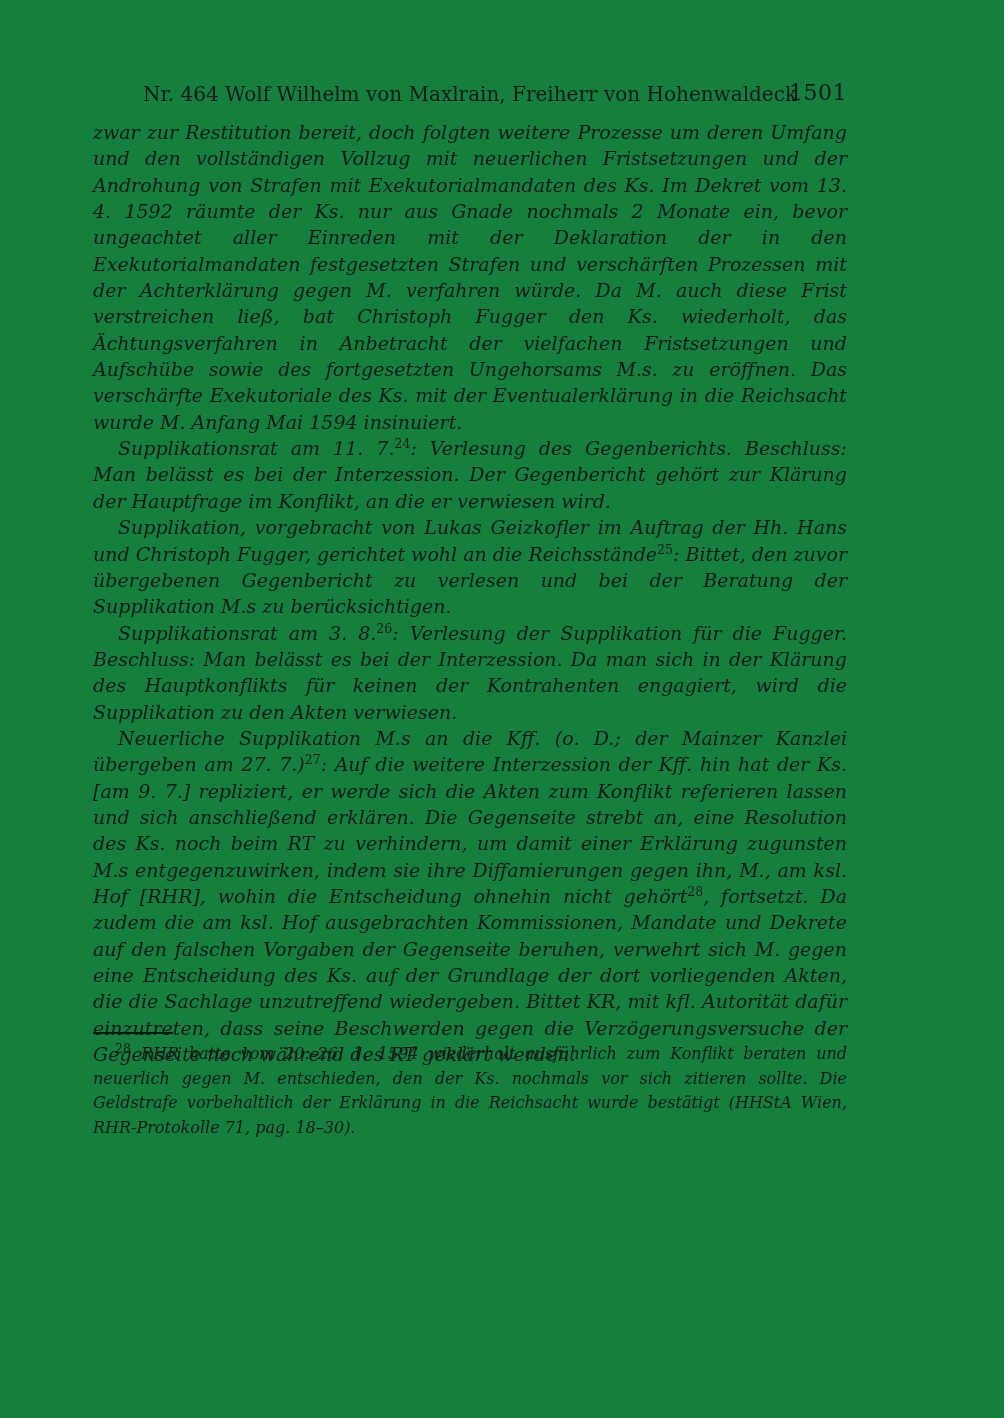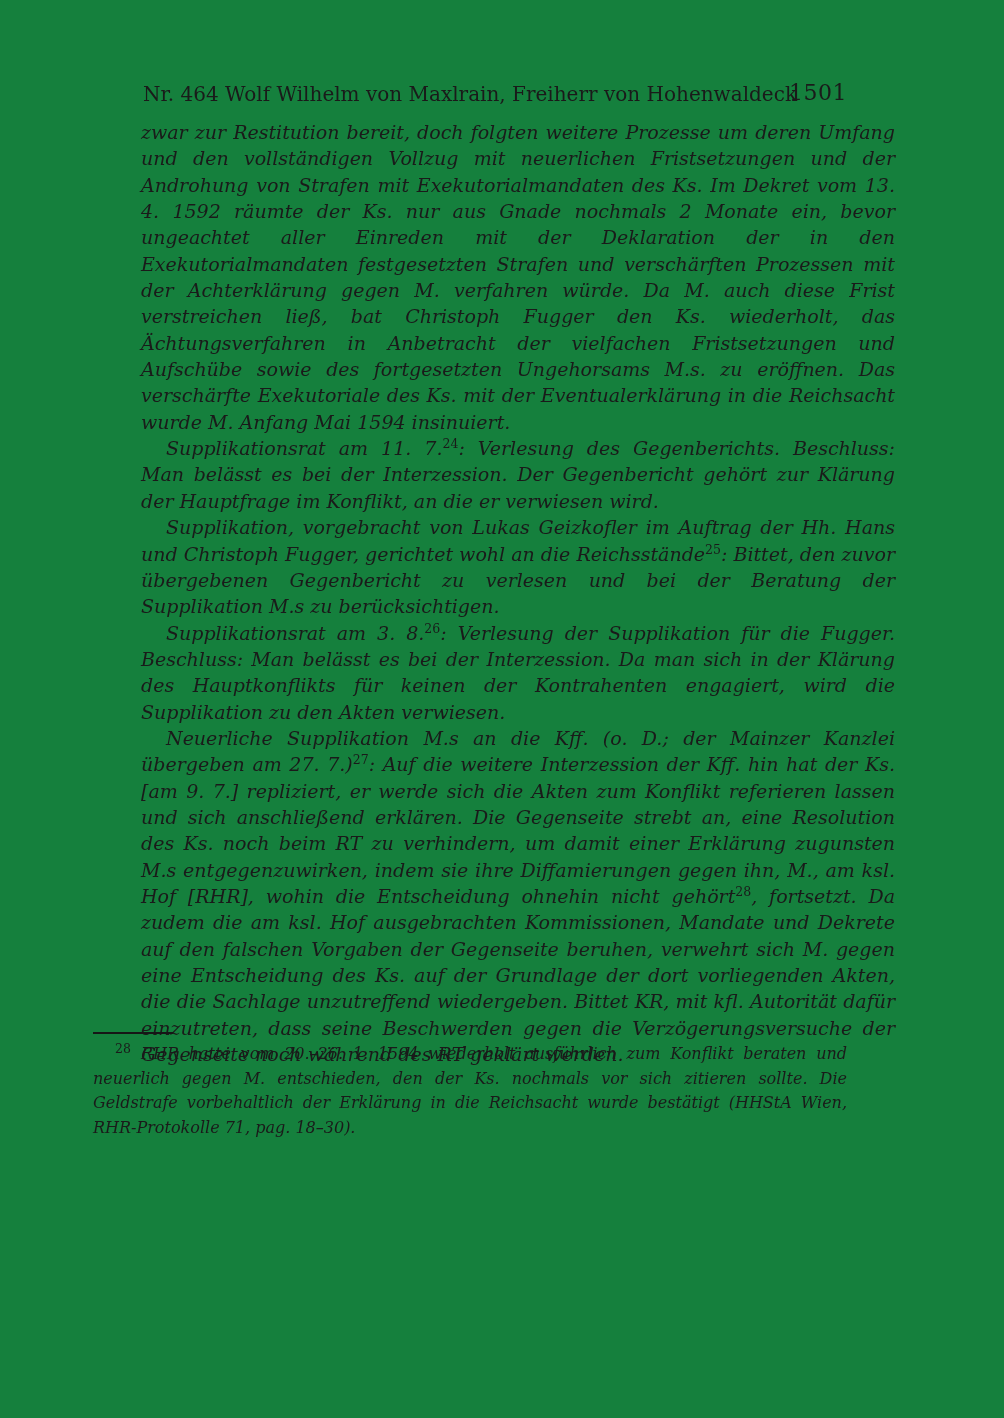--- a/index.html
+++ b/index.html
@@ -38,21 +38,20 @@
   
   .body-text {
     position: absolute;
     top: 119px;
     left: 93px;
     width: 754px;
     font-style: italic;
     font-size: 19px;
     line-height: 26.35px;
     text-align: justify;
-    margin-left: 48px;
   }
   p.para {
     margin: 0;
   }
   p.para.indent {
     text-indent: 25px;
   }
   sup.fn-marker {
     font-style: normal;
     font-size: 12.5px;

